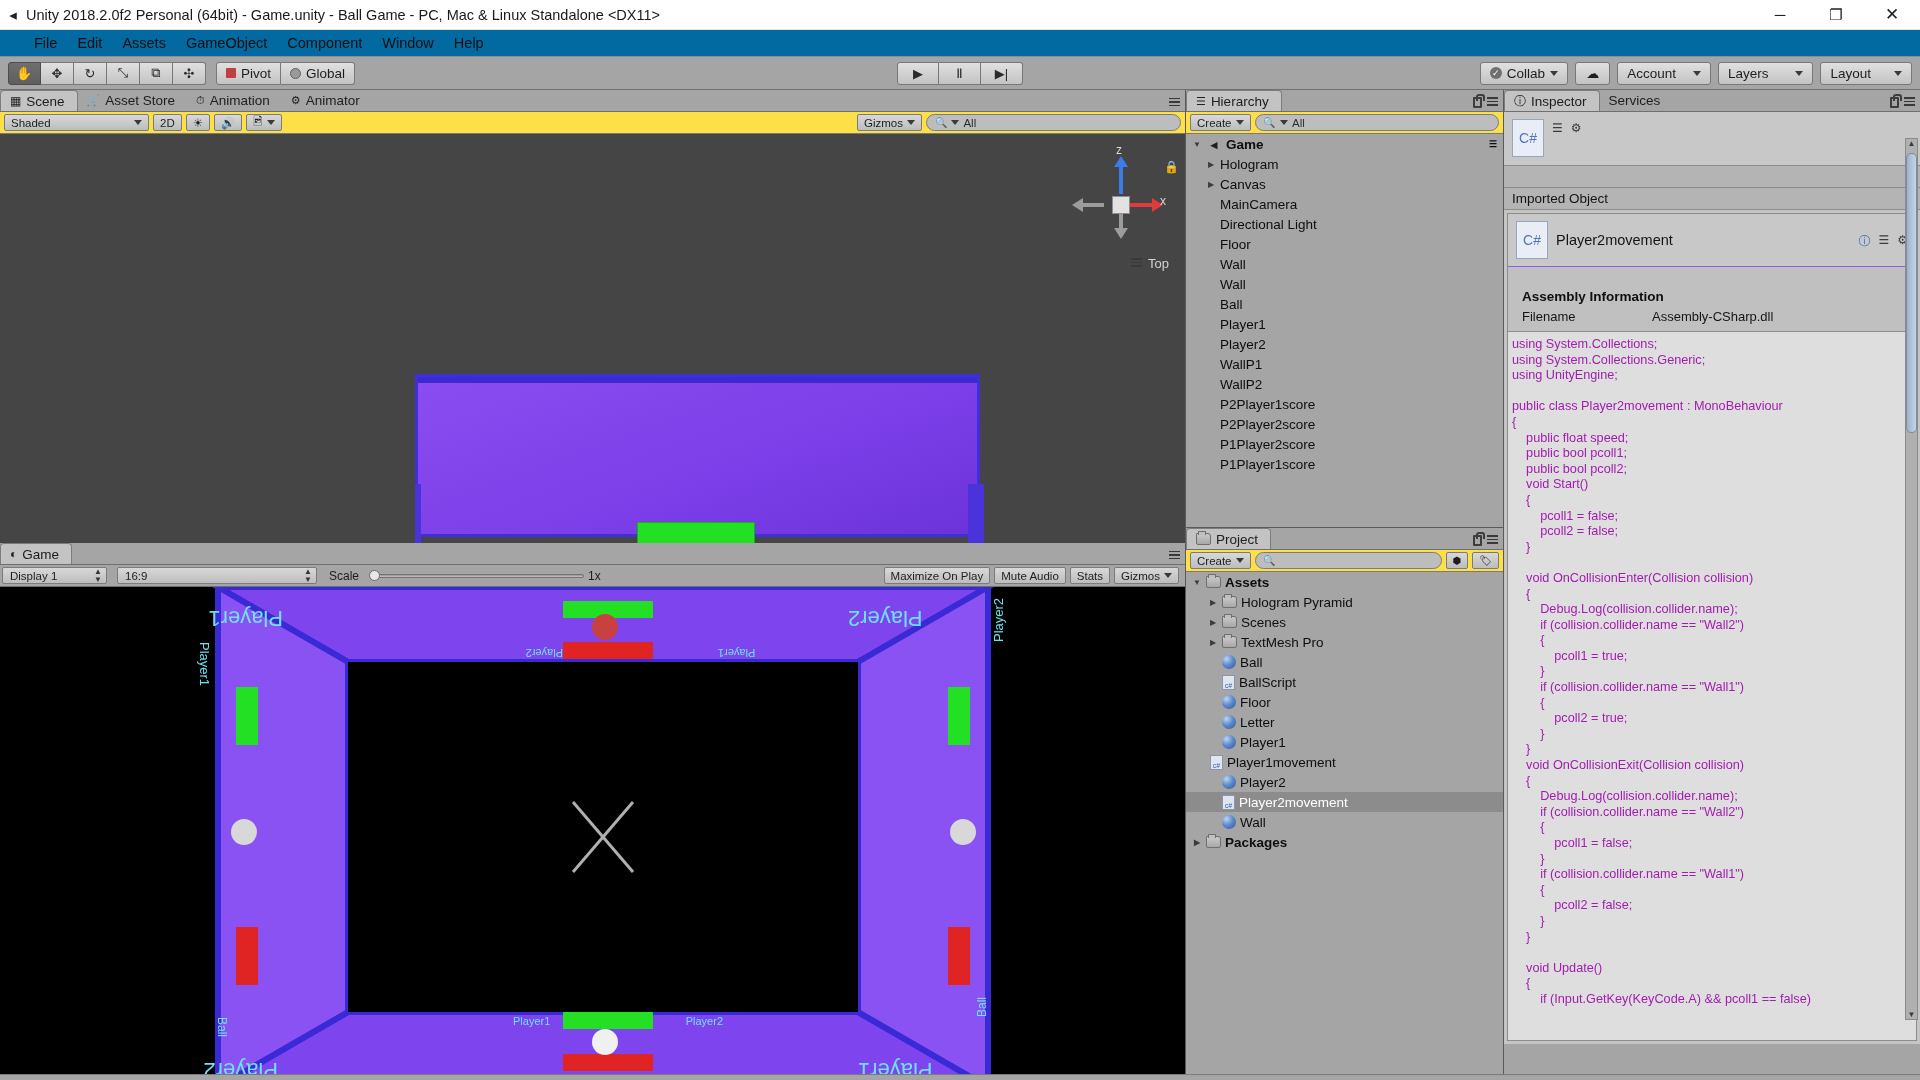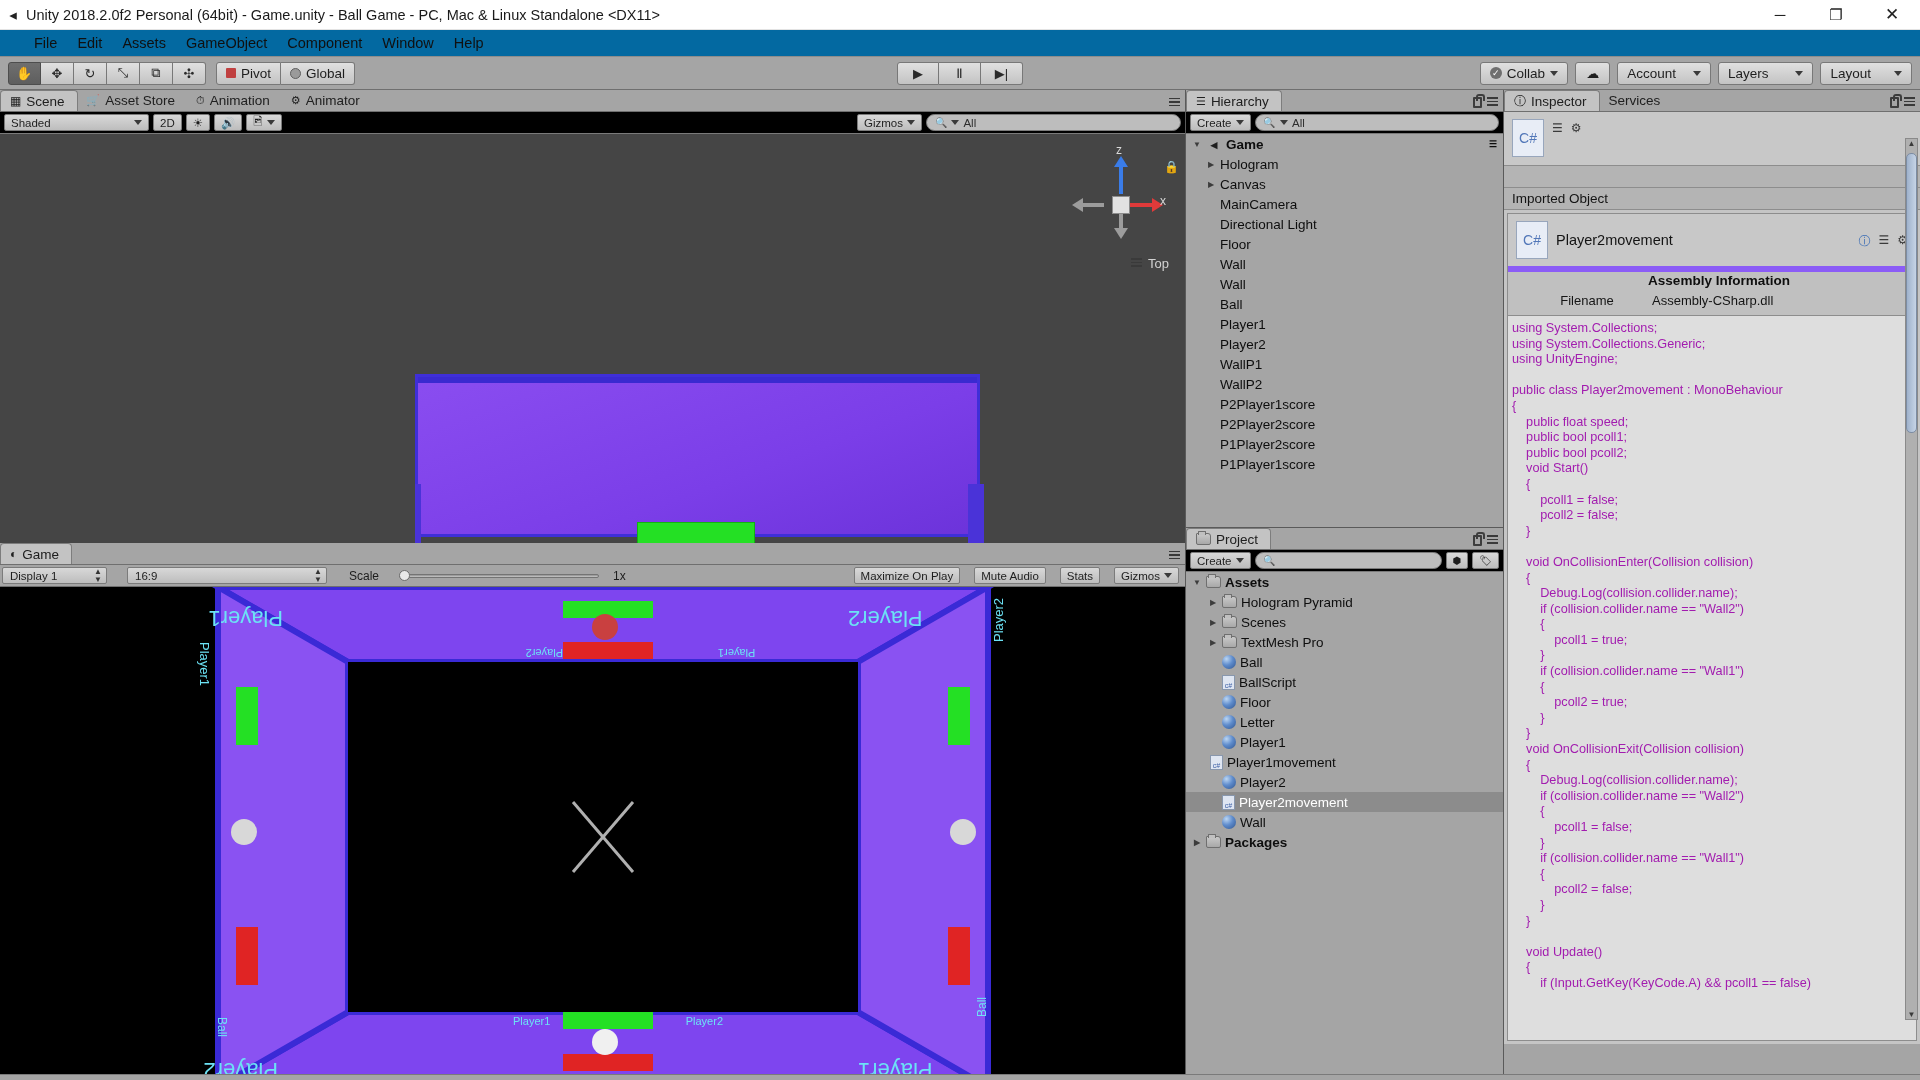--- a/index.html
+++ b/index.html
@@ -74,21 +74,21 @@
     height: 21px; display: flex; align-items: center; gap: 5px; padding: 0 12px 0 9px;
     font-size: 13.5px; color: #202020; background: transparent;
     border-radius: 4px 4px 0 0;
   }
   .tab.selected { background: #c3c3c3; border: 1px solid #7d7d7d; border-bottom: none; }
   .tabrow .tab-right-icons {
     position: absolute; right: 5px; bottom: 3px; display: flex; align-items: center; gap: 5px;
     font-size: 11px; color: #404040;
   }
   .subbar {
-    height: 22px; background: #000000; display: flex; align-items: center;
+    height: 22px; background: #fde047; display: flex; align-items: center;
     gap: 4px; padding: 0 4px; border-bottom: 1px solid #7a7a7a;
   }
   .mini-btn {
     height: 17px; display: flex; align-items: center; gap: 4px; padding: 0 6px;
     background: linear-gradient(#d8d8d8,#bdbdbd); border: 1px solid #7b7b7b;
     border-radius: 2px; font-size: 11.5px; color: #1e1e1e; white-space: nowrap;
   }
   .search-field {
     flex: 1; height: 17px; display: flex; align-items: center; gap: 4px;
     background: #bdbdbd; border: 1px solid #7b7b7b; border-radius: 9px; padding: 0 8px;
@@ -134,21 +134,21 @@
   #scene-gizmo .lbl { position: absolute; font-size: 12px; color: #d8d8d8; }
   #scene-persp {
     position: absolute; right: 16px; top: 122px; font-size: 13px; color: #d2d2d2;
     display: flex; align-items: center; gap: 6px;
   }
   #scene-lock-icon { position: absolute; right: 6px; top: 26px; font-size: 12px; color: #d0d0d0; }
   
   #game-panel { flex: 1; display: flex; flex-direction: column; }
   #game-toolbar {
     height: 22px; background: #a5a5a5; display: flex; align-items: center;
-    gap: 14px; padding: 0 2px; border-bottom: 1px solid #6f6f6f;
+    gap: 4px; padding: 0 2px; border-bottom: 1px solid #6f6f6f;
   }
   .gt-field {
     height: 17px; display: flex; align-items: center; justify-content: space-between;
     background: linear-gradient(#d8d8d8,#bdbdbd); border: 1px solid #7b7b7b;
     border-radius: 2px; font-size: 11.5px; color: #1e1e1e; padding: 0 4px 0 7px;
   }
   .stepper { font-size: 8px; line-height: 8px; color: #333; display:flex; flex-direction:column; }
   #game-view { flex: 1; background: #000; position: relative; overflow: hidden; }
   #gv-inner { position: absolute; left: 158px; top: 0; width: 890px; height: 500px; }
   
@@ -193,21 +193,21 @@
   }
   .hdr-icons { display: flex; gap: 8px; font-size: 12px; color: #3a3a3a; padding-top: 2px; }
   .insp-gap { height: 22px; background: #b4b4b4; border-bottom: 1px solid #8d8d8d; }
   .insp-section-label {
     height: 22px; background: #b4b4b4; display: flex; align-items: center; padding-left: 8px;
     font-size: 13.5px; color: #141414; border-bottom: 1px solid #8d8d8d;
   }
   .imported-box { margin: 3px; border: 1px solid #8d8d8d; display:flex; flex-direction:column; flex:1; min-height:0; }
   .imported-hdr { background: #c8c8c8; padding: 7px 8px; display: flex; gap: 8px; align-items: center; }
   .imported-hdr .name { font-size: 14.5px; color: #141414; flex: 1; }
-  .asm-box { background: #c0c0c0; border-top: 6px solid #8b5cf6; border-bottom: 1px solid #8d8d8d; padding: 1px 0 7px 0; text-align: center; }
+  .asm-box { background: #c0c0c0; border-top: 1px solid #8b5cf6; border-bottom: 1px solid #8d8d8d; padding: 22px 0 7px 0; }
   .asm-title { font-size: 13.5px; font-weight: bold; color: #0f0f0f; padding-left: 14px; }
   .asm-row { display: flex; padding-left: 14px; margin-top: 5px; font-size: 13px; color: #151515; }
   .asm-row .k { width: 130px; }
   .code-area {
     flex: 1; background: #dedede; padding: 5px 0 0 4px; overflow: hidden;
     font-family: "Liberation Sans", sans-serif; font-size: 12.7px; line-height: 15.6px;
     color: #a21caf; white-space: pre; min-height: 0;
   }
   .insp-scroll {
     position: absolute; right: 2px; top: 26px; bottom: 54px; width: 13px;

